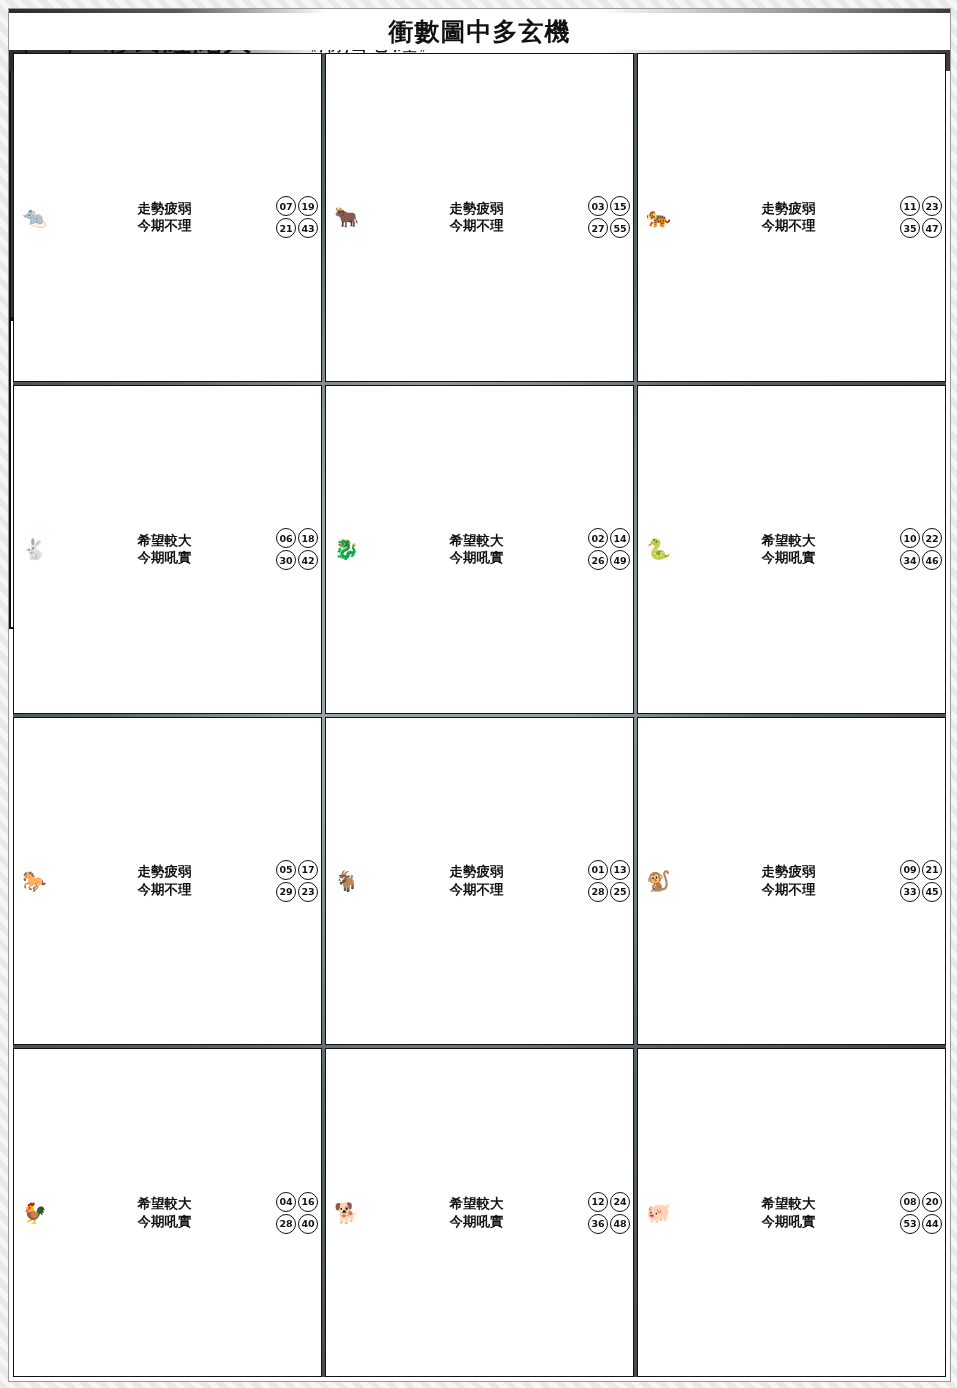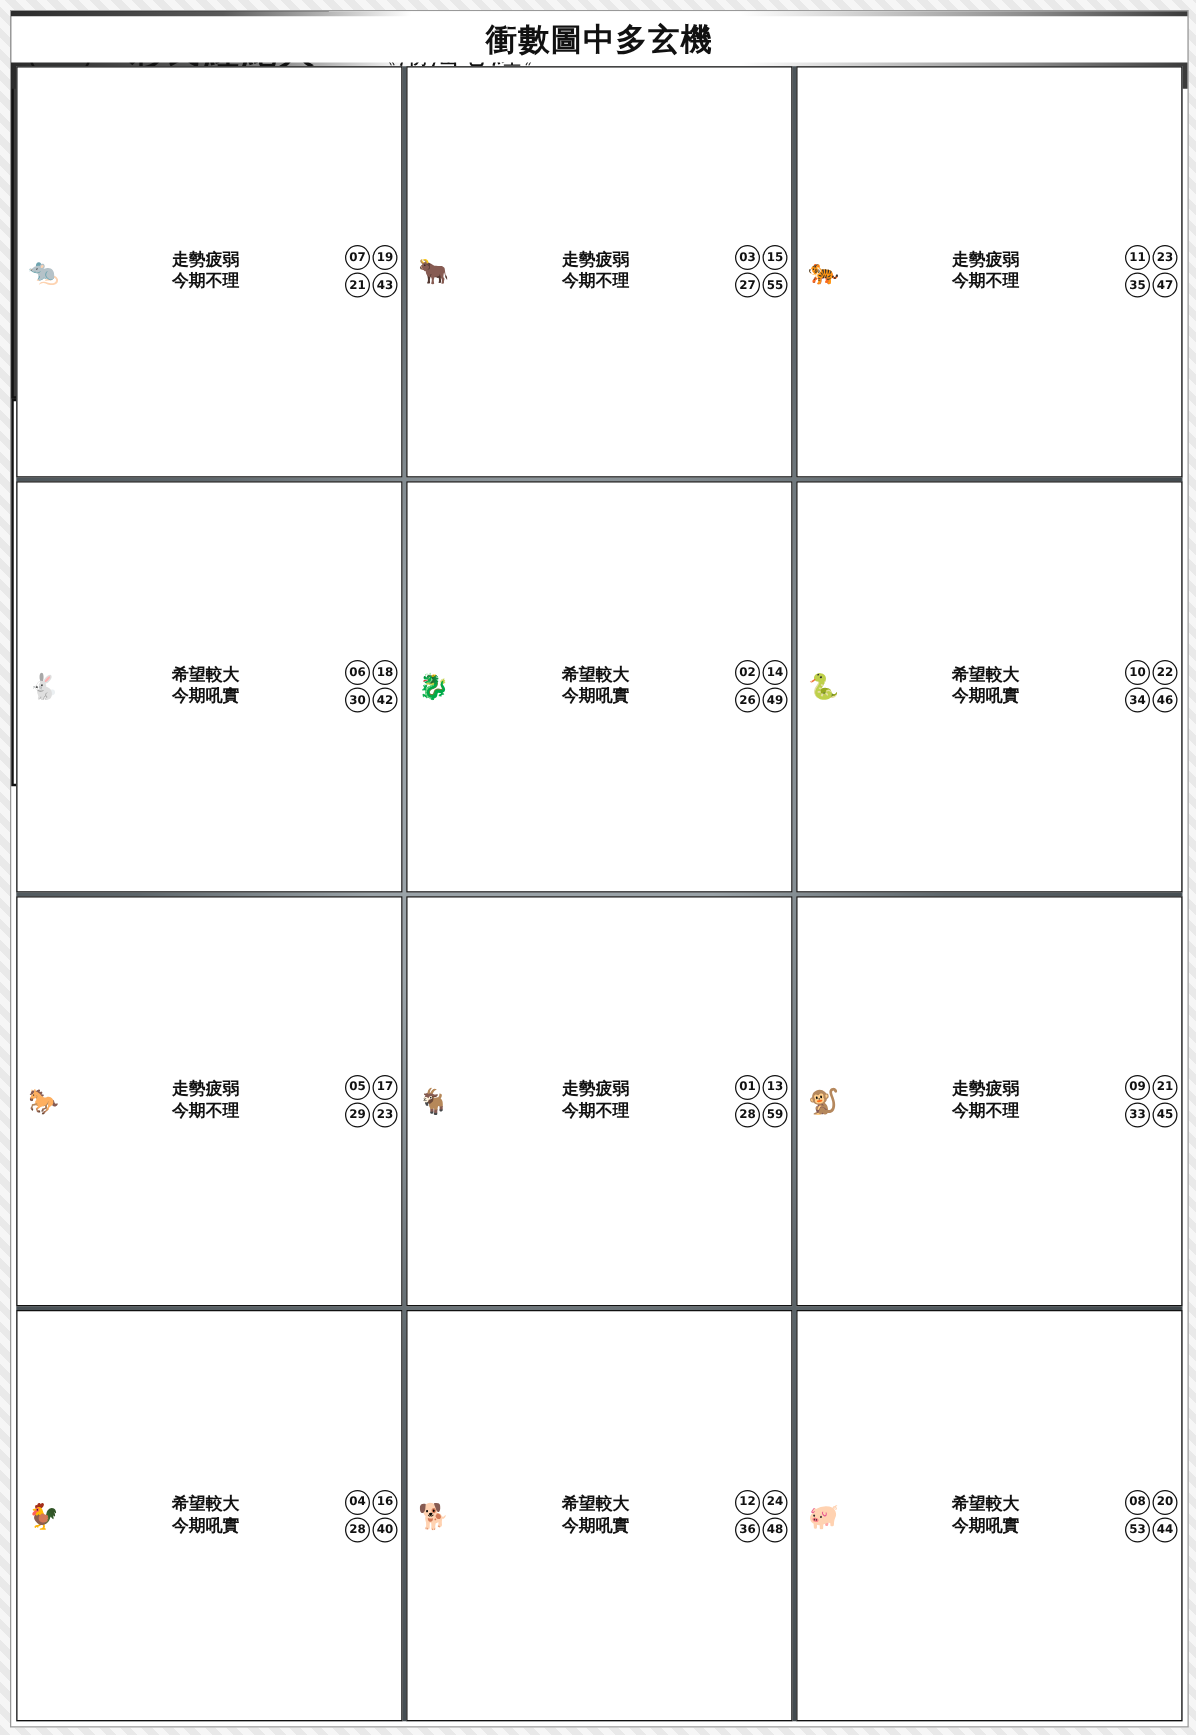--- a/index.html
+++ b/index.html
@@ -783,21 +783,21 @@
           <div class="zitem">
             <div class="zicon">🐐</div>
             <div class="ztext">
               <div>走勢疲弱</div>
               <div>今期不理</div>
             </div>
             <div class="znums">
               <span class="mini">01</span>
               <span class="mini">13</span>
               <span class="mini">28</span>
-              <span class="mini">59</span>
+              <span class="mini">25</span>
             </div>
           </div>
           <div class="zitem">
             <div class="zicon">🐒</div>
             <div class="ztext">
               <div>走勢疲弱</div>
               <div>今期不理</div>
             </div>
             <div class="znums">
               <span class="mini">09</span>

